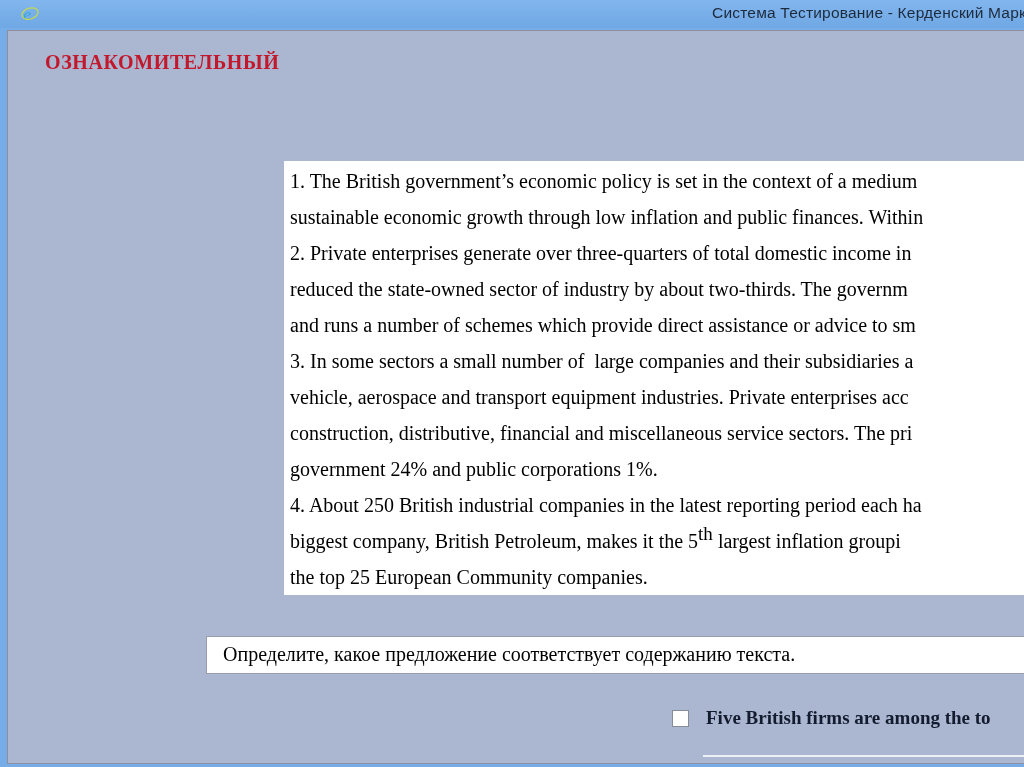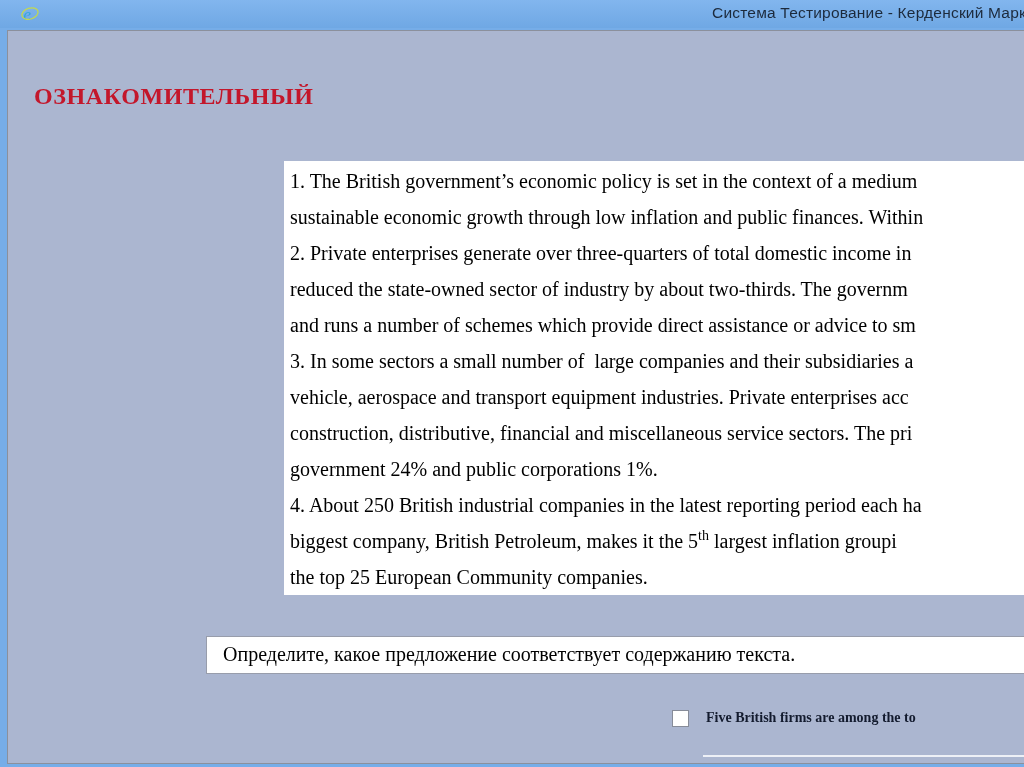--- a/index.html
+++ b/index.html
@@ -26,41 +26,41 @@
   .client {
     position:absolute; left:7px; top:30px; right:0; bottom:3px;
     background:#abb6d0;
     border-top:1px solid #8b909c;
     border-left:1px solid #8b909c;
     border-bottom:1px solid #8b909c;
     overflow:hidden;
   }
 
   .mode-label {
-    position:absolute; left:26px; top:20px;
+    position:absolute; left:37px; top:20px;
     font-family:"Liberation Serif", serif;
-    font-weight:bold; font-size:24px; letter-spacing:.6px;
-    color:#c3172b; white-space:pre;margin-top:32px;
+    font-weight:bold; font-size:20px; letter-spacing:.6px;
+    color:#c3172b; white-space:pre;
   }
 
   
   .passage {
     position:absolute; left:276px; top:130px;
     width:1010px; height:434px;
     background:#ffffff;
     padding:2px 0 0 6px;
     overflow:hidden;
   }
   .passage .line {
     font-family:"Liberation Serif", "DejaVu Serif", serif;
     font-size:20px; line-height:36px; color:#000;
     white-space:pre;
   }
   .passage .line sup.ord {
-    font-size:14px; vertical-align:super; line-height:0;
+    font-size:19px; vertical-align:super; line-height:0;
   }
 
   
   .question-bar {
     position:absolute; left:198px; top:605px;
     width:900px; height:38px;
     background:#ffffff;
     border:1px solid #989dab;
     padding-left:16px;
     font-family:"Liberation Serif", "DejaVu Serif", serif;
@@ -72,21 +72,21 @@
   .answer-checkbox {
     position:absolute; left:664px; top:679px;
     width:17px; height:17px;
     background:#ffffff;
     border:1px solid #878c99;
     cursor:pointer;
   }
   .answer-label {
     position:absolute; left:698px; top:674px;
     font-family:"Liberation Serif", "DejaVu Serif", serif;
-    font-size:14px; font-weight:600; color:#131b2e;
+    font-size:19px; font-weight:600; color:#131b2e;
     line-height:26px; white-space:pre;
   }
 
   .divider-line {
     position:absolute; left:695px; top:724px;
     width:330px; height:2px;
     background:#edf0f6;
   }
 </style>
 </head>

